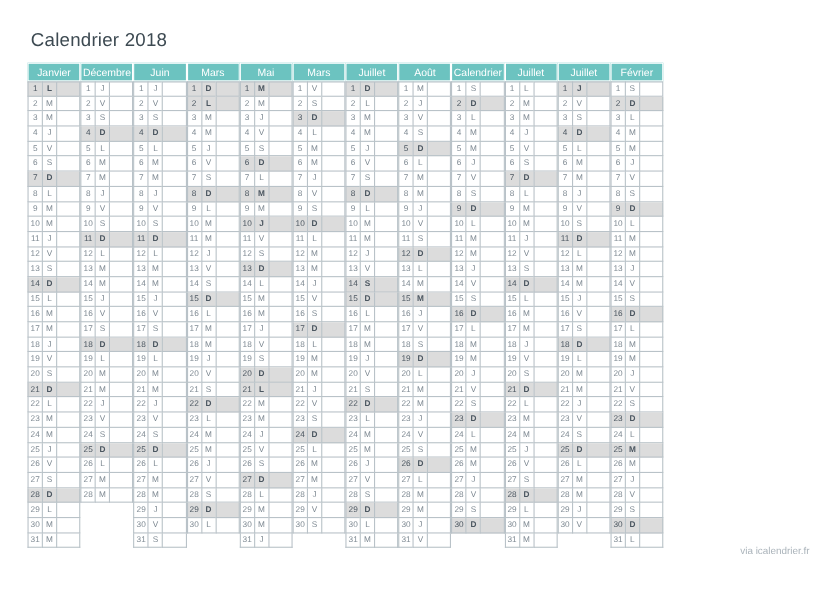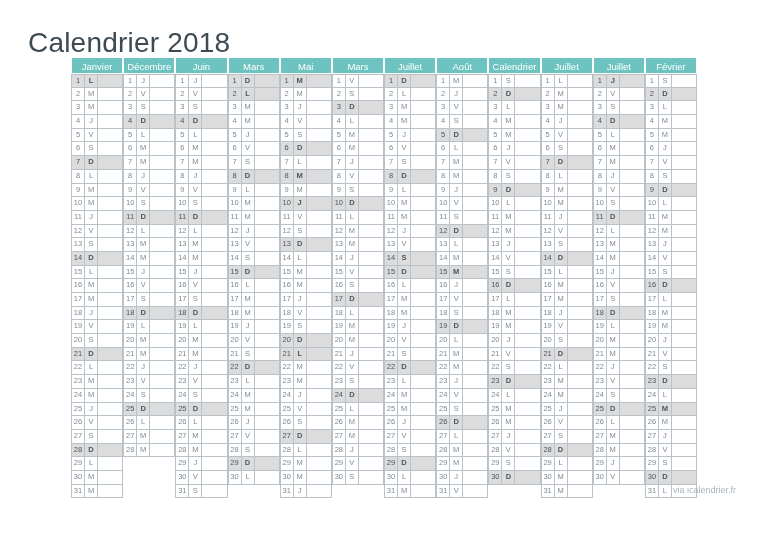--- a/index.html
+++ b/index.html
@@ -6,30 +6,29 @@
   body{
     width:760px;height:537px;
     background:#ffffff;
     font-family:"Liberation Sans", sans-serif;
     overflow:hidden;
   }
   #page{position:relative;width:760px;height:537px;box-sizing:border-box;}
 
   .title{
     position:absolute;left:28px;top:27px;
-    font-size:28px;color:#3d4a52;font-weight:400;
+    font-size:17px;color:#3d4a52;font-weight:400;
     letter-spacing:0.2px;
   }
 
   .cal{
     position:absolute;left:25px;top:57px;
-    width:626px;
+    width:578px;
     display:flex;
     align-items:flex-start;
-    margin-left:46px;
   }
   .month-col{
     flex:1 1 0;
     min-width:0;
     display:flex;
     flex-direction:column;
   }
   .month-head{
     background:#6cc3c0;
     color:#ffffff;
@@ -82,21 +81,21 @@
   }
   .day-row.shaded .num,
   .day-row.shaded .wd,
   .day-row.shaded .note{
     background:#dcdcdc;
   }
   .day-row.shaded .wd{color:#4b5660;font-weight:bold;}
   .day-row.shaded .num{color:#4b5660;}
 
   .footer{
-    position:absolute;right:24px;top:485px;
+    position:absolute;right:24px;top:496px;
     font-size:9px;color:#aab3ba;
   }
 </style>
 </head>
 <body>
 
 <div id="page">
 
   <div class="title">Calendrier 2018</div>
 

